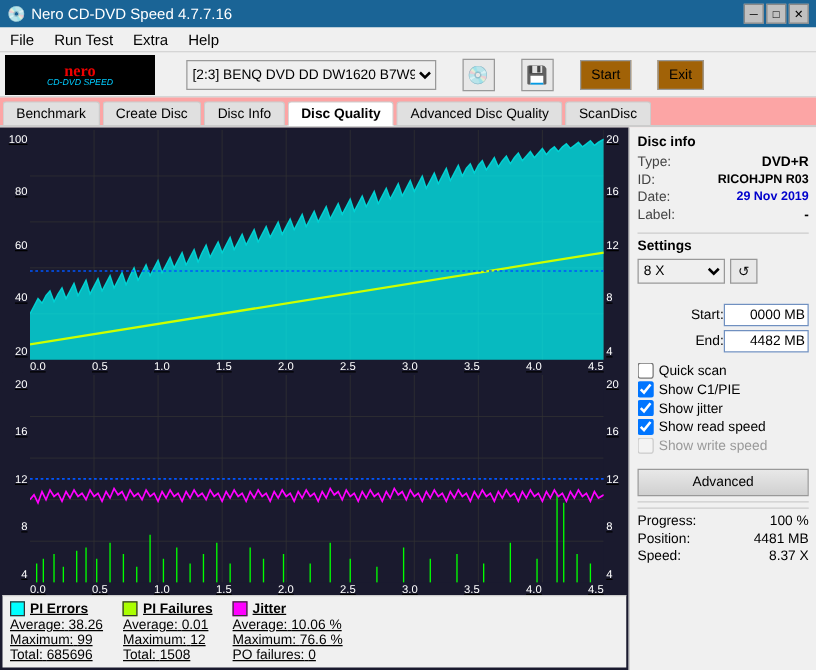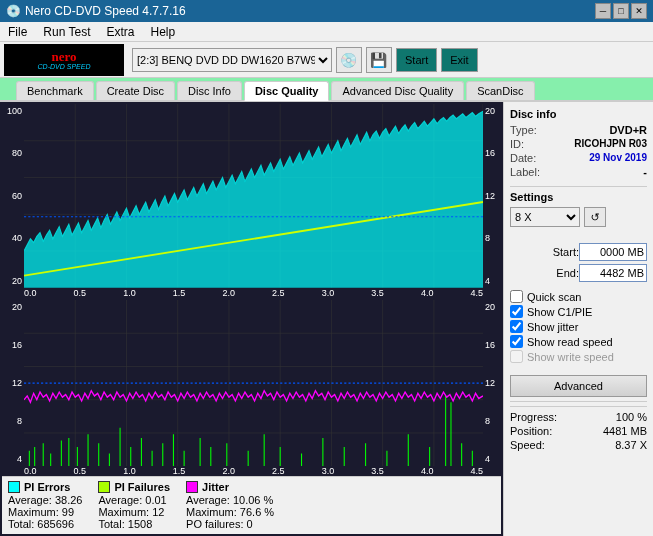--- a/index.html
+++ b/index.html
@@ -9,30 +9,30 @@
     .titlebar { background: #1a6496; color: white; height: 22px; display: flex; align-items: center; justify-content: space-between; padding: 0 6px; font-size: 12px; }
     .titlebar-title { display: flex; align-items: center; gap: 4px; }
     .titlebar-controls { display: flex; gap: 2px; }
     .titlebar-btn { width: 16px; height: 16px; background: #c0c0c0; border: 1px solid #888; font-size: 9px; display: flex; align-items: center; justify-content: center; cursor: pointer; color: #000; }
     
     
     .menubar { background: #f0f0f0; height: 20px; display: flex; align-items: center; border-bottom: 1px solid #ccc; }
     .menubar-item { padding: 2px 8px; font-size: 12px; cursor: pointer; }
     
     
-    .toolbar { background: #f0f0f0; height: 36px; display: flex; align-items: center; padding: 2px 4px; gap: 4px; border-bottom: 1px solid #ccc; }
+    .toolbar { background: #f0f0f0; height: 36px; display: flex; align-items: center; padding: 2px 4px; gap: 21px; border-bottom: 1px solid #ccc; }
     .logo-area { width: 120px; height: 32px; background: #000; display: flex; align-items: center; justify-content: center; margin-right: 4px; }
     .logo-text { color: #e00; font-size: 14px; font-weight: bold; font-family: serif; }
     .logo-sub { color: #00aaff; font-size: 8px; font-style: italic; }
     .drive-select { width: 200px; height: 24px; font-size: 11px; border: 1px solid #999; }
-    .toolbar-btn { height: 24px; padding: 2px 8px; border: 1px solid #999; background: #0f766e; cursor: pointer; font-size: 11px; }
+    .toolbar-btn { height: 24px; padding: 2px 8px; border: 1px solid #999; background: #a16207; cursor: pointer; font-size: 11px; }
     .toolbar-icon-btn { width: 26px; height: 26px; border: 1px solid #999; background: #e8e8e8; cursor: pointer; display: flex; align-items: center; justify-content: center; font-size: 14px; }
     
     
-    .tabs { background: #86efac; height: 24px; display: flex; align-items: flex-end; border-bottom: 2px solid #ccc; padding-left: 16px; }
+    .tabs { background: #fca5a5; height: 24px; display: flex; align-items: flex-end; border-bottom: 2px solid #ccc; padding-left: 2px; }
     .tab { padding: 3px 10px; border: 1px solid #ccc; border-bottom: none; background: #e0e0e0; cursor: pointer; font-size: 11px; margin-right: 2px; border-radius: 3px 3px 0 0; }
     .tab.active { background: #fff; border-bottom: 1px solid #fff; font-weight: bold; z-index: 1; margin-bottom: -1px; }
     
     
     .main { display: flex; height: calc(536px - 22px - 20px - 36px - 24px); background: #fff; }
     
     
     .chart-area { flex: 1; background: #1a1a2e; padding: 4px; display: flex; flex-direction: column; gap: 2px; }
     
     
@@ -113,21 +113,21 @@
   <div class="tab">Benchmark</div>
   <div class="tab">Create Disc</div>
   <div class="tab">Disc Info</div>
   <div class="tab active">Disc Quality</div>
   <div class="tab">Advanced Disc Quality</div>
   <div class="tab">ScanDisc</div>
 </div>
 
 <div class="main">
 
-  <div class="chart-area" style="display:flex; flex-direction:column; gap:0; padding:2px;">
+  <div class="chart-area" style="display:flex; flex-direction:column; gap:0; padding:2px;text-decoration:underline;">
 
     <div style="flex:1.1; display:flex; flex-direction:column;">
       <div style="flex:1; display:flex; gap:0;">
 
         <div class="chart-y-left">
           <span>100</span>
             <span>80</span>
             <span>60</span>
             <span>40</span>
             <span>20</span>

